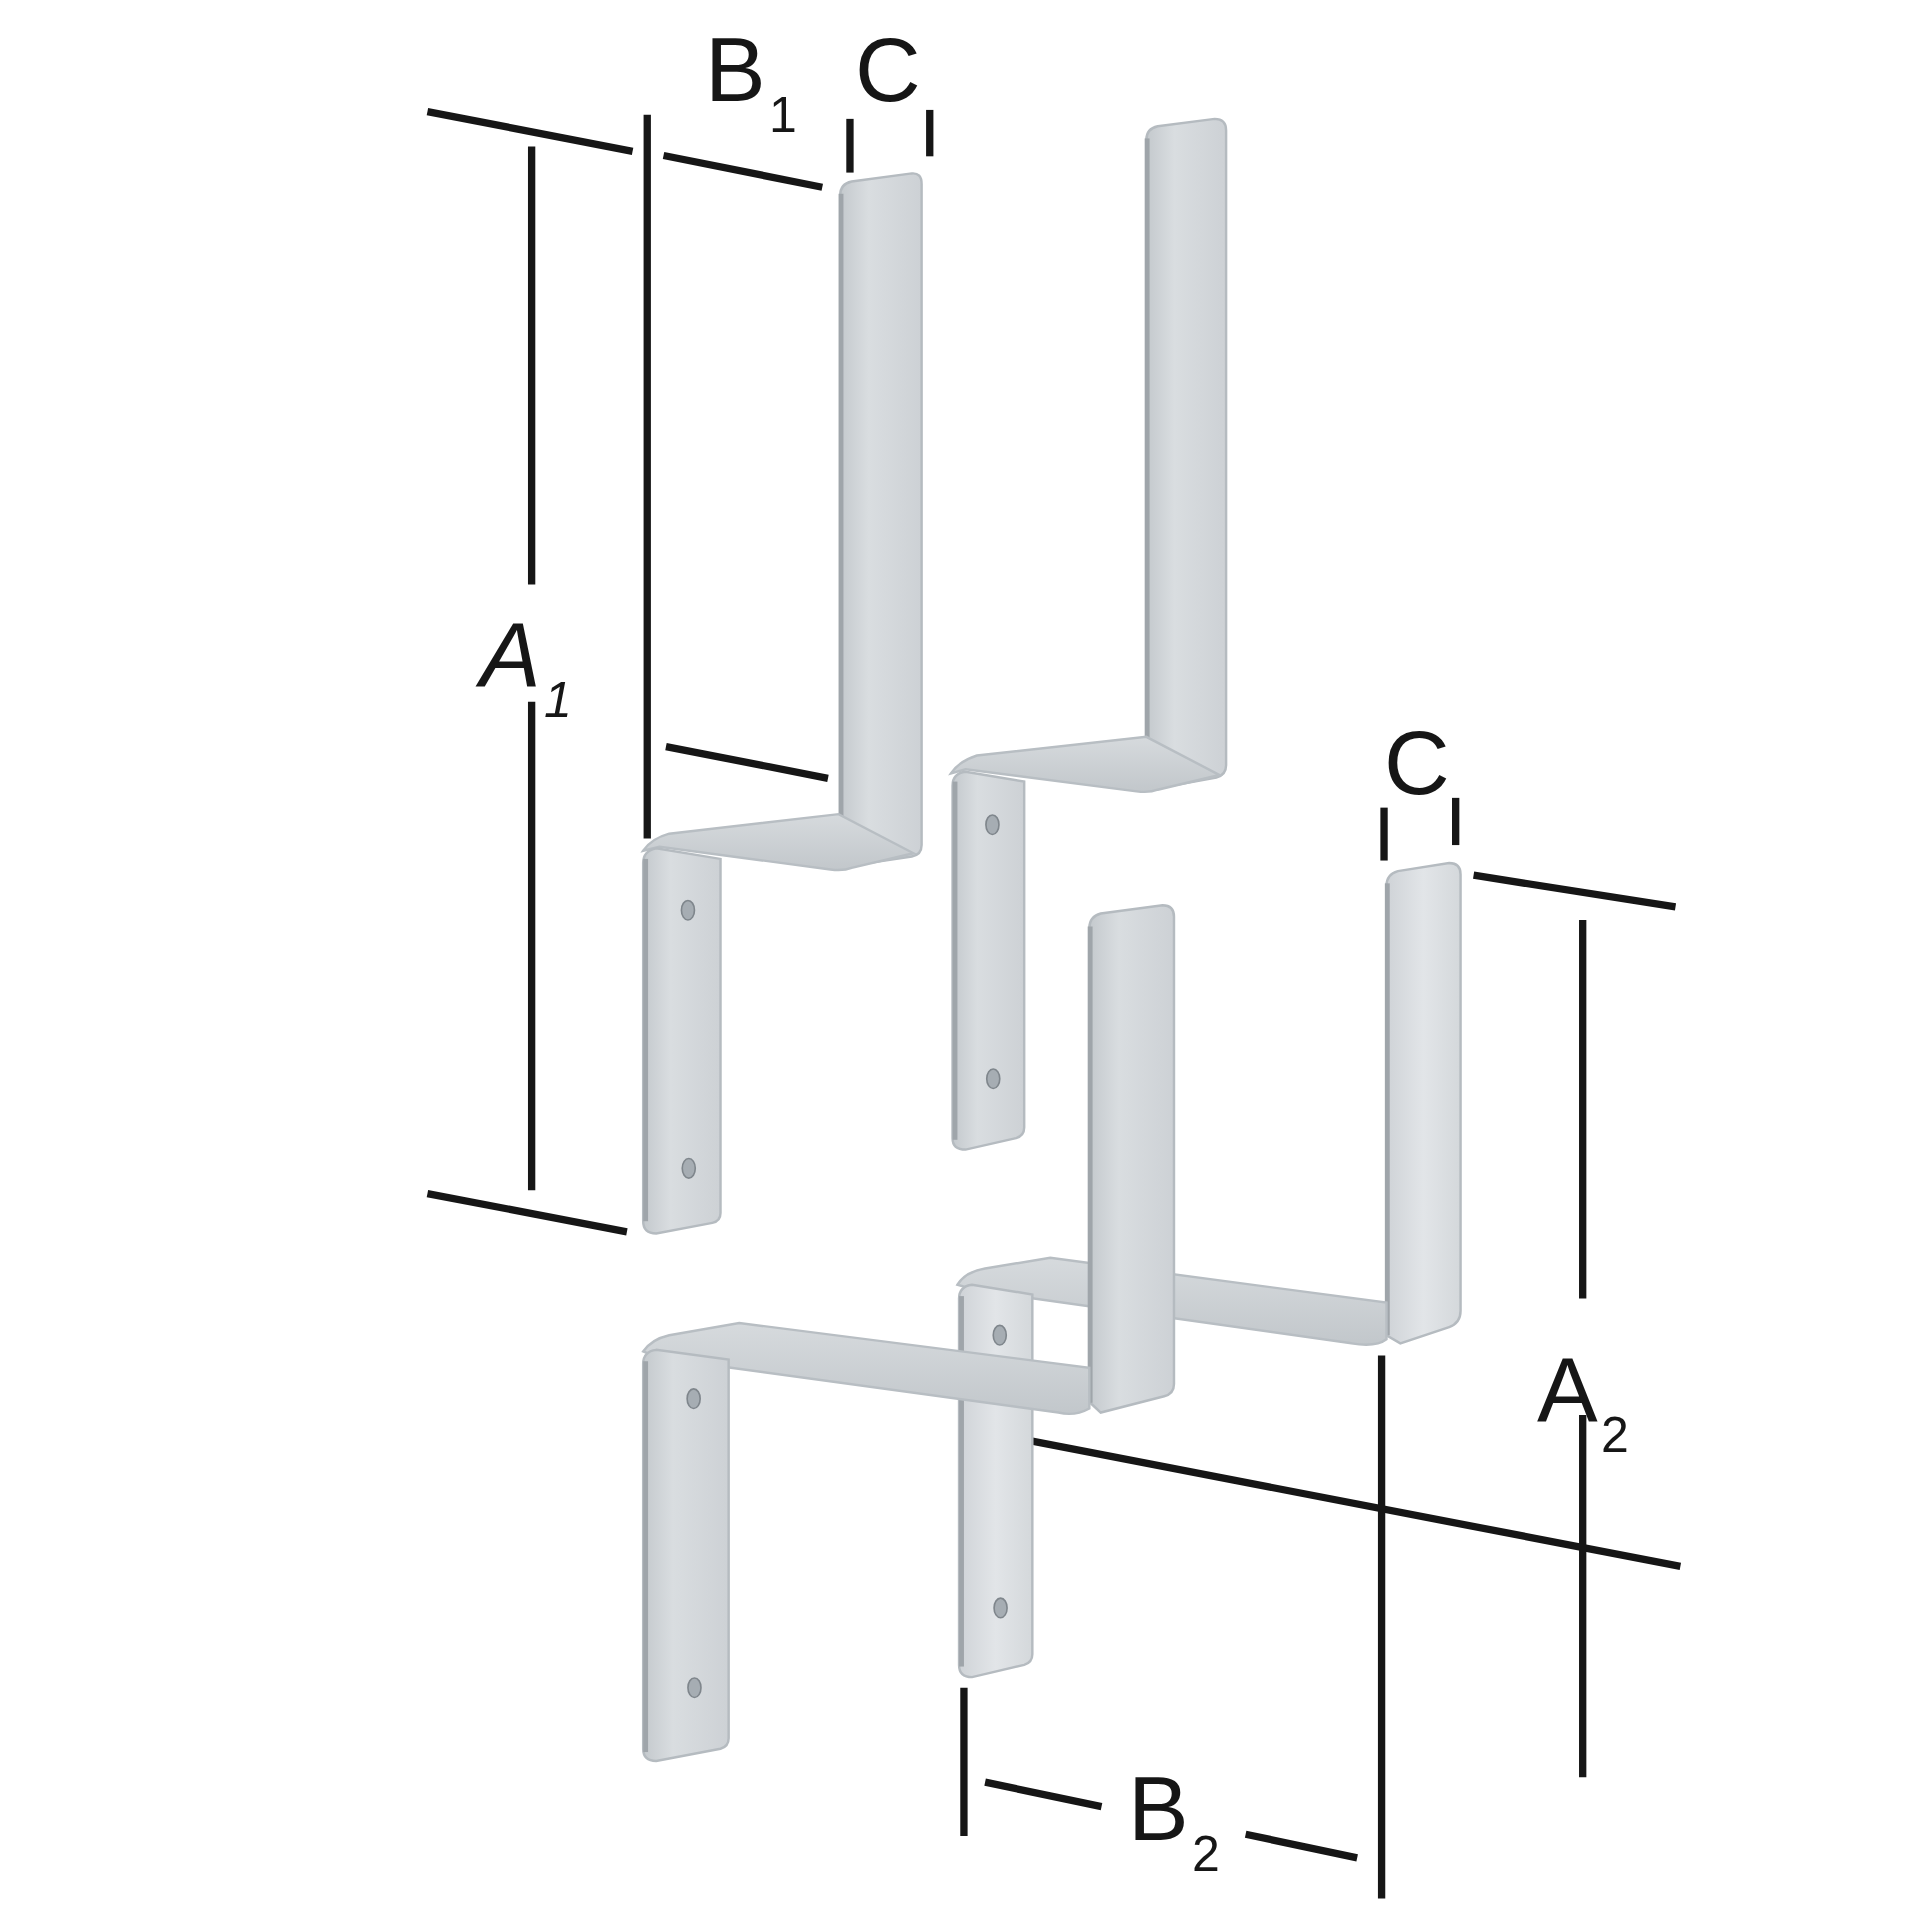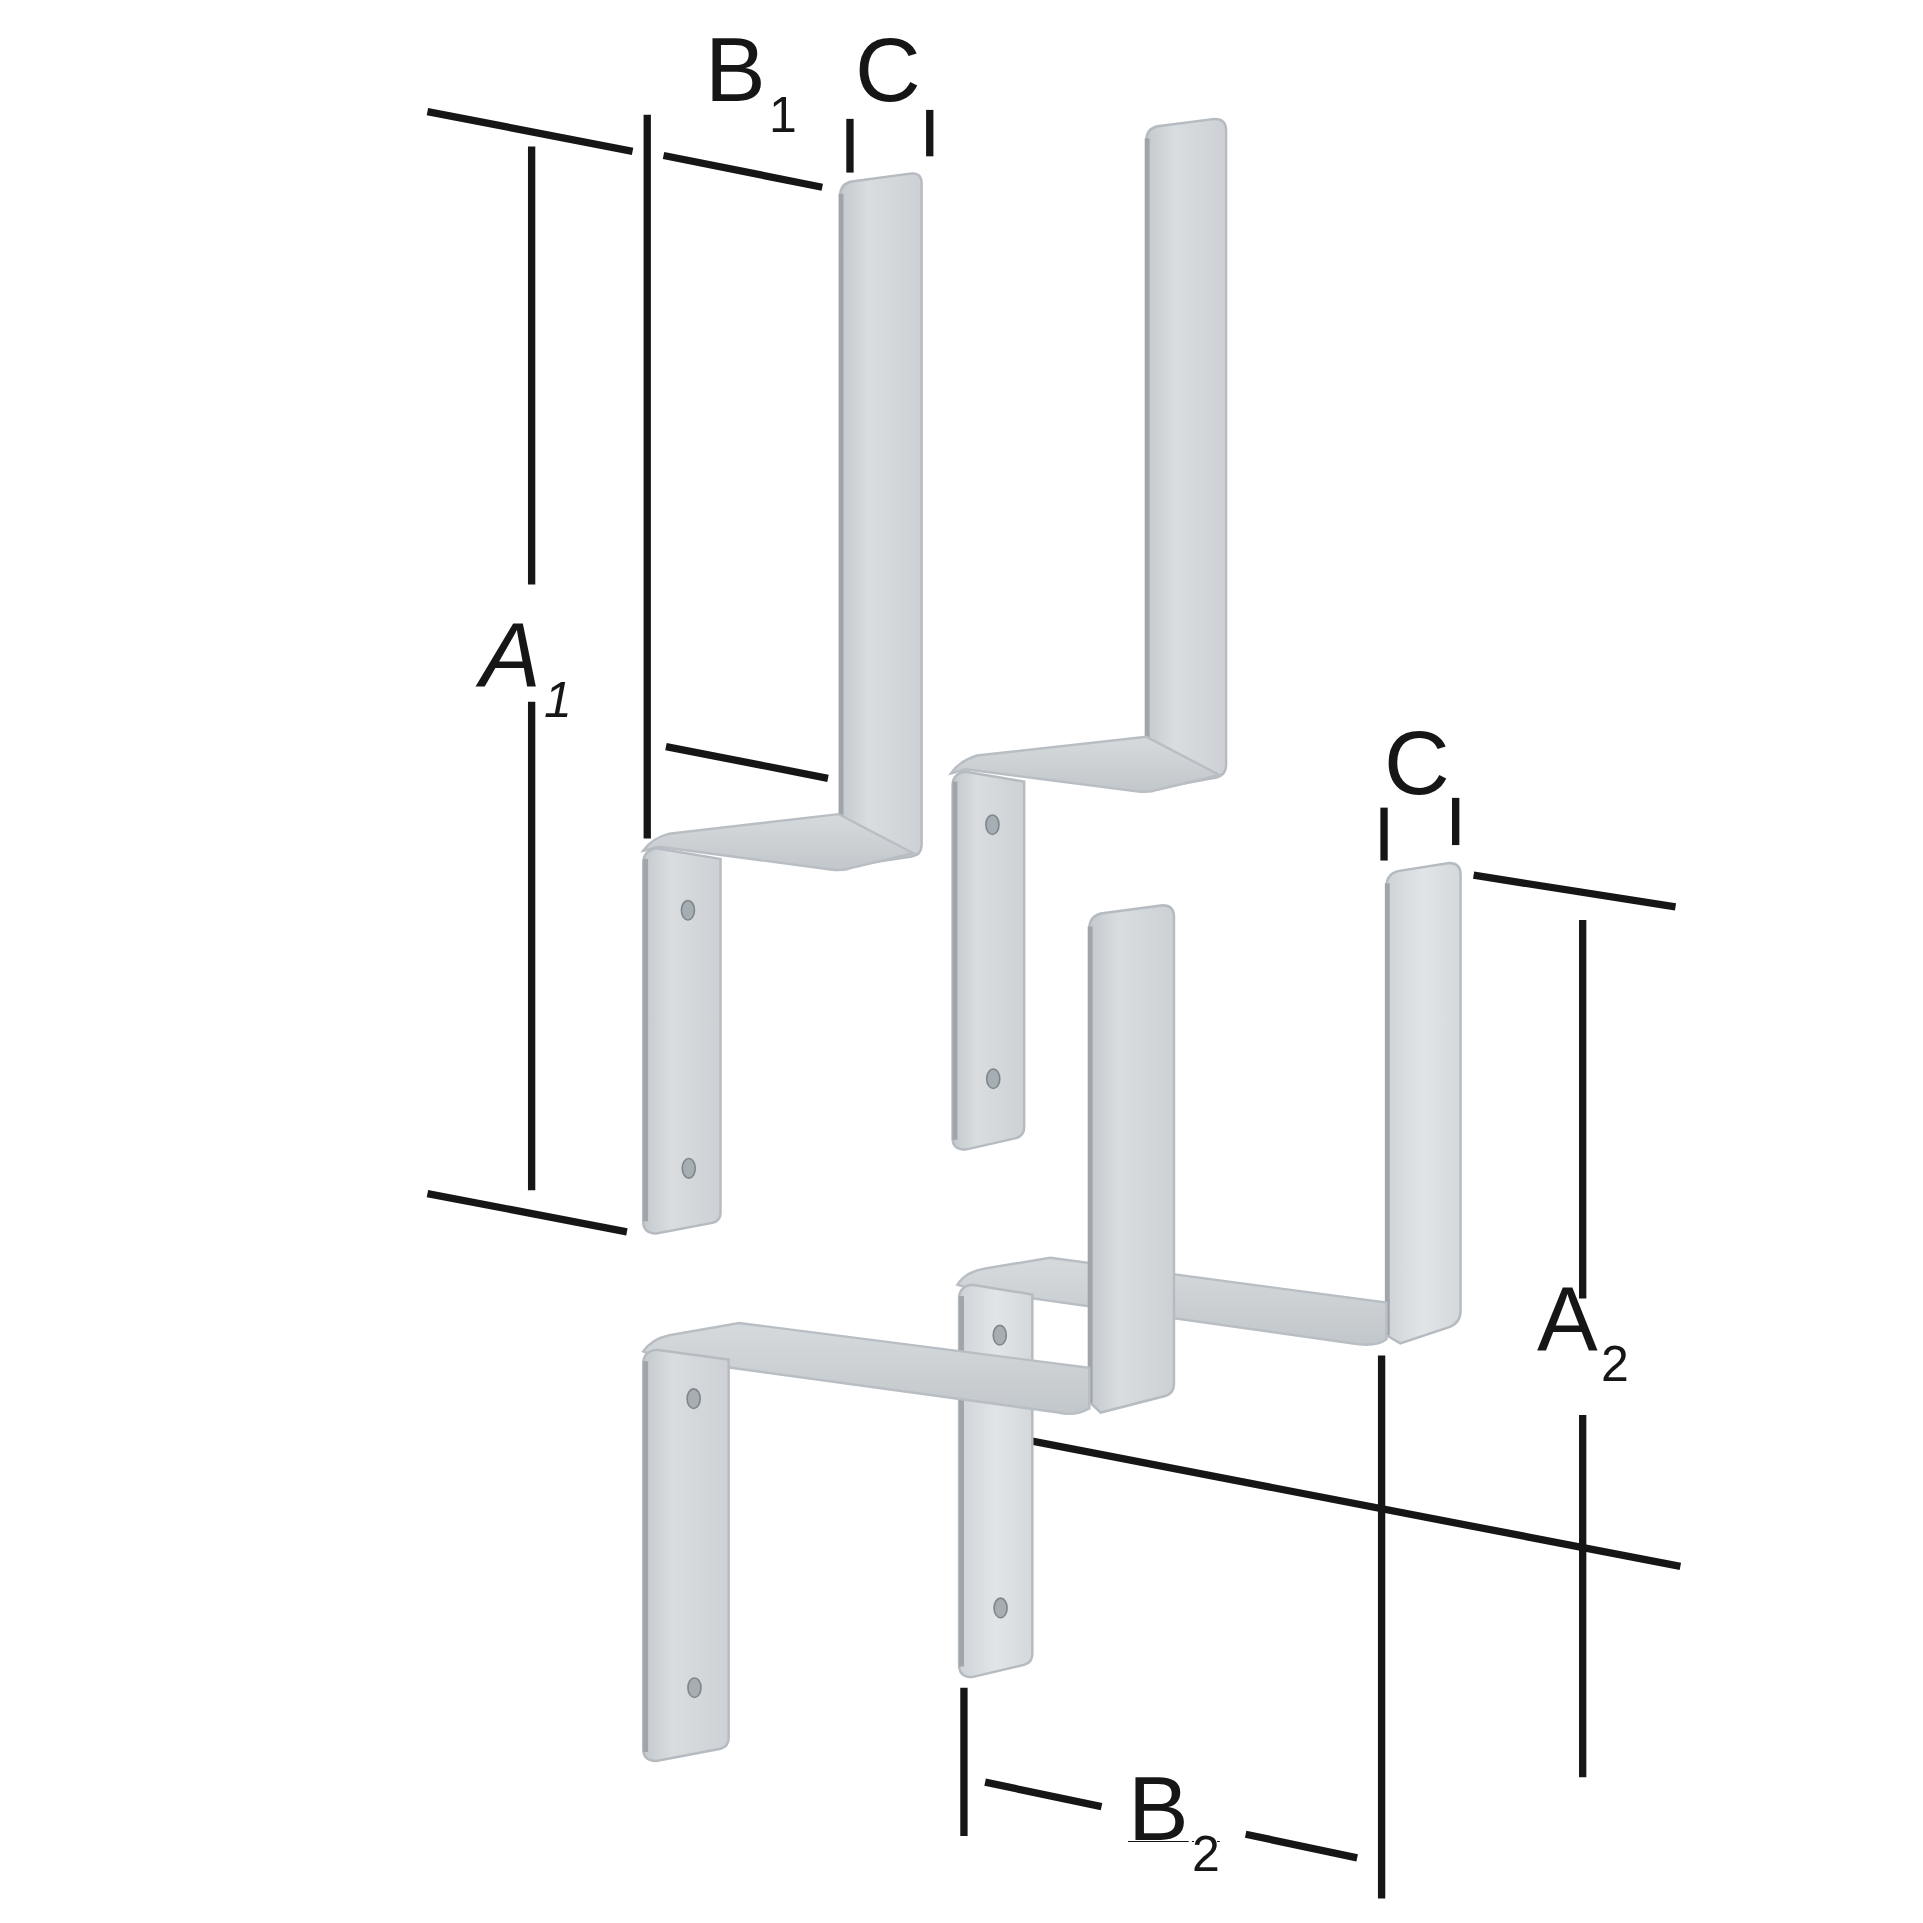--- a/index.html
+++ b/index.html
@@ -128,20 +128,20 @@
 </div>
 
 <div class="label" style="left:480px; top:609px;font-style:italic;">
   <span class="main">A</span><span class="sub">1</span>
 </div>
 
 <div class="label" style="left:1384px; top:717px;">
   <span class="main">C</span>
 </div>
 
-<div class="label" style="left:1537px; top:1273px;">
+<div class="label" style="left:1537px; top:1344px;">
   <span class="main">A</span><span class="sub">2</span>
 </div>
 
-<div class="label" style="left:1128px; top:1763px;text-decoration:underline;">
+<div class="label" style="left:1128px; top:1763px;">
   <span class="main">B</span><span class="sub">2</span>
 </div>
 
 
 </body></html>

